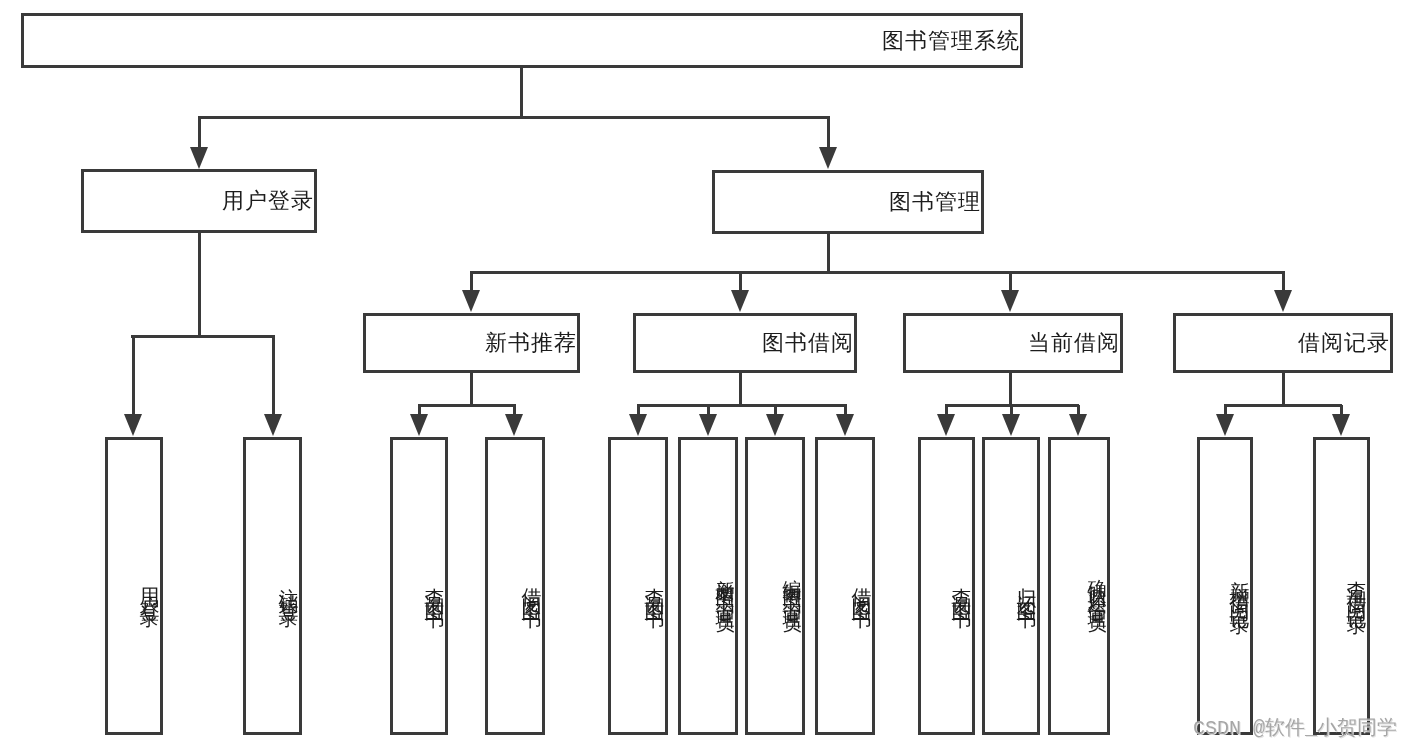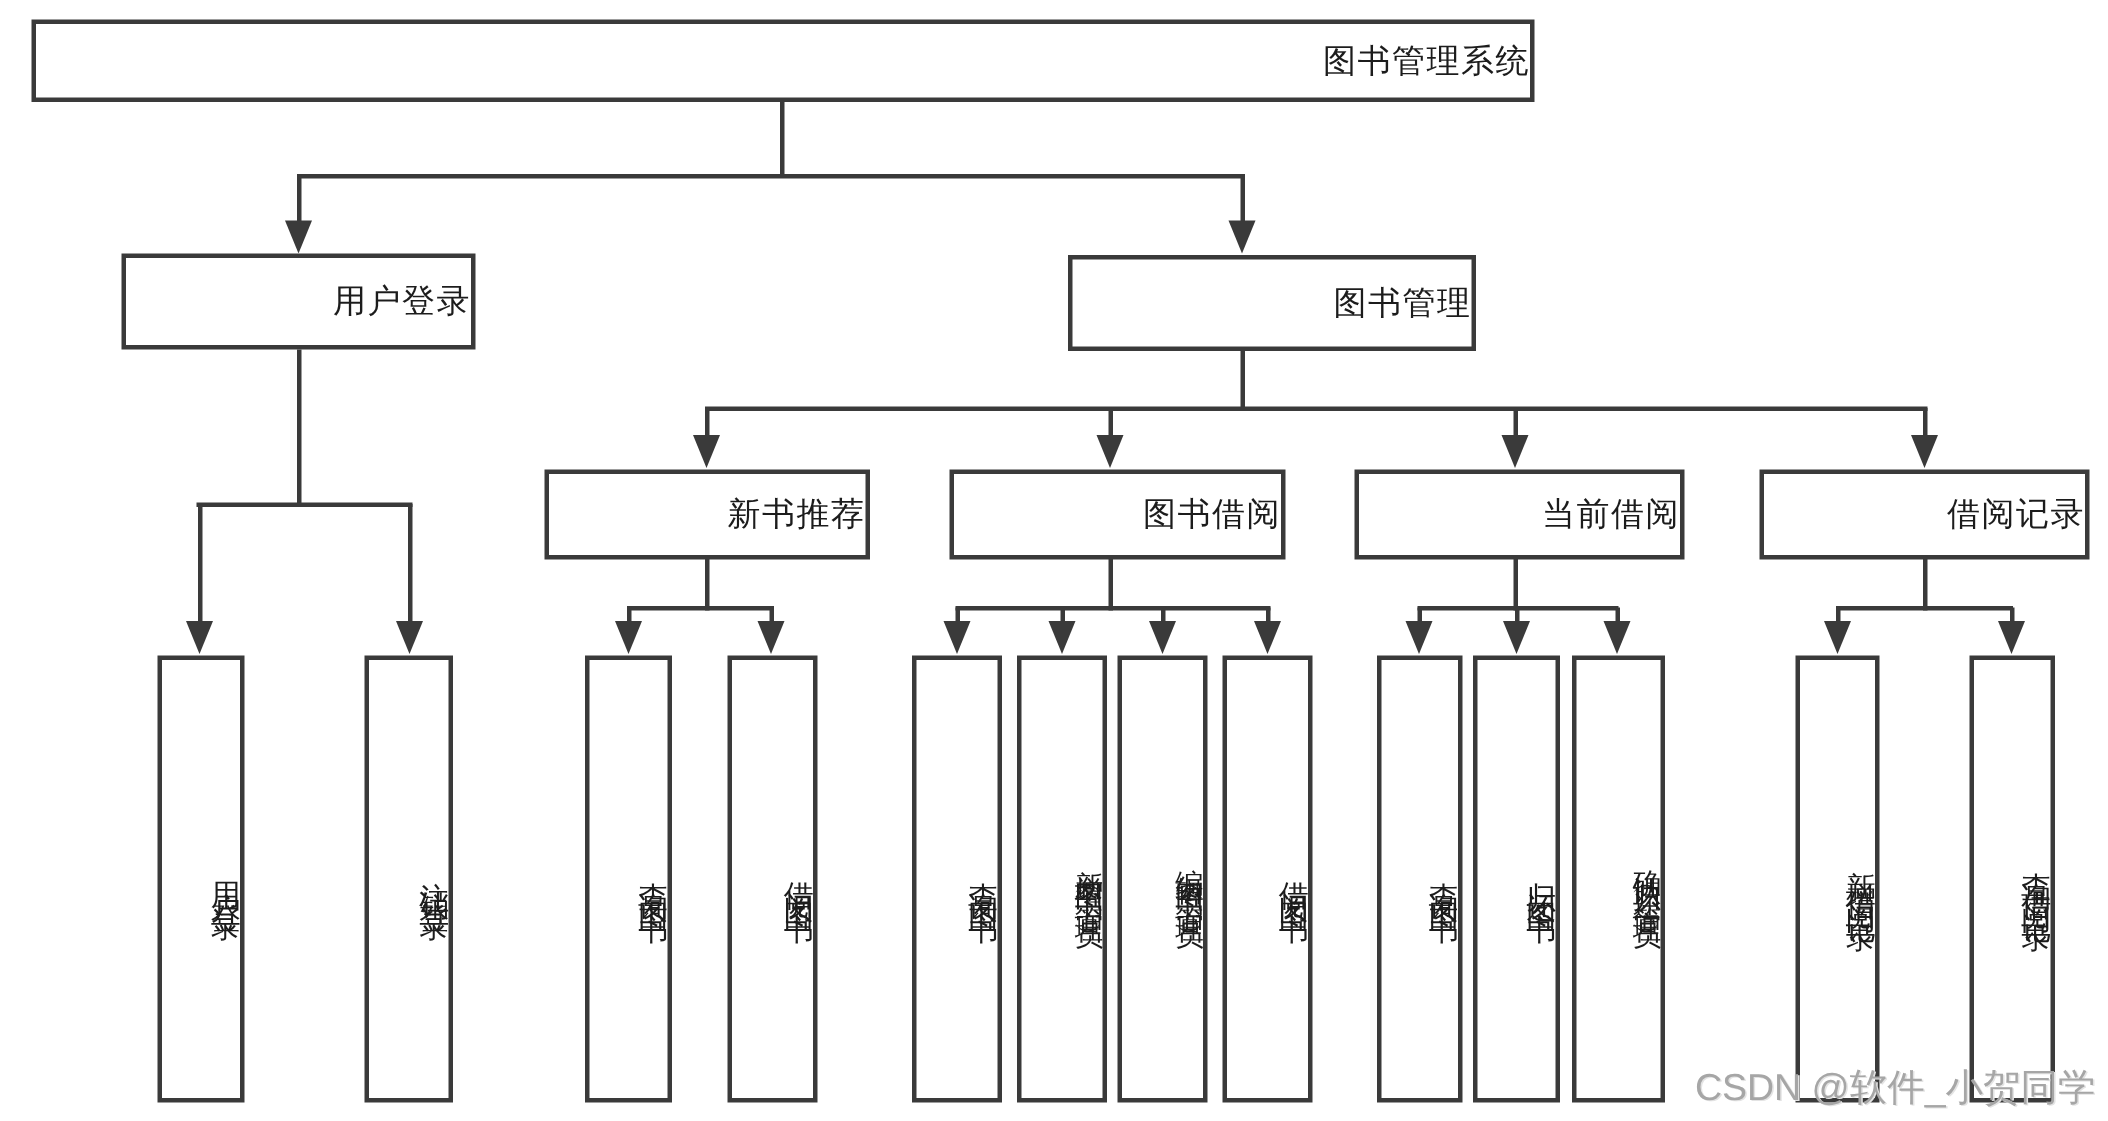--- a/index.html
+++ b/index.html
@@ -59,24 +59,25 @@
     width: 0;
     height: 0;
     border-left: 9px solid transparent;
     border-right: 9px solid transparent;
     border-top: 22px solid var(--line);
   }
   .watermark {
     position: absolute;
     right: 8px;
     bottom: 6px;
-    font-size: 25px;
+    font-size: 20px;
     color: var(--watermark);
     text-shadow: 1px 1px 0 #e3e3e3;
     white-space: nowrap;
+    font-family: Liberation Mono, monospace;
   }
 </style>
 </head>
 <body>
 
 <div class="canvas">
 
   <div class="box" style="left:21px;top:13px;width:1002px;height:55px">
     <span class="hlabel">图书管理系统</span>
   </div>

